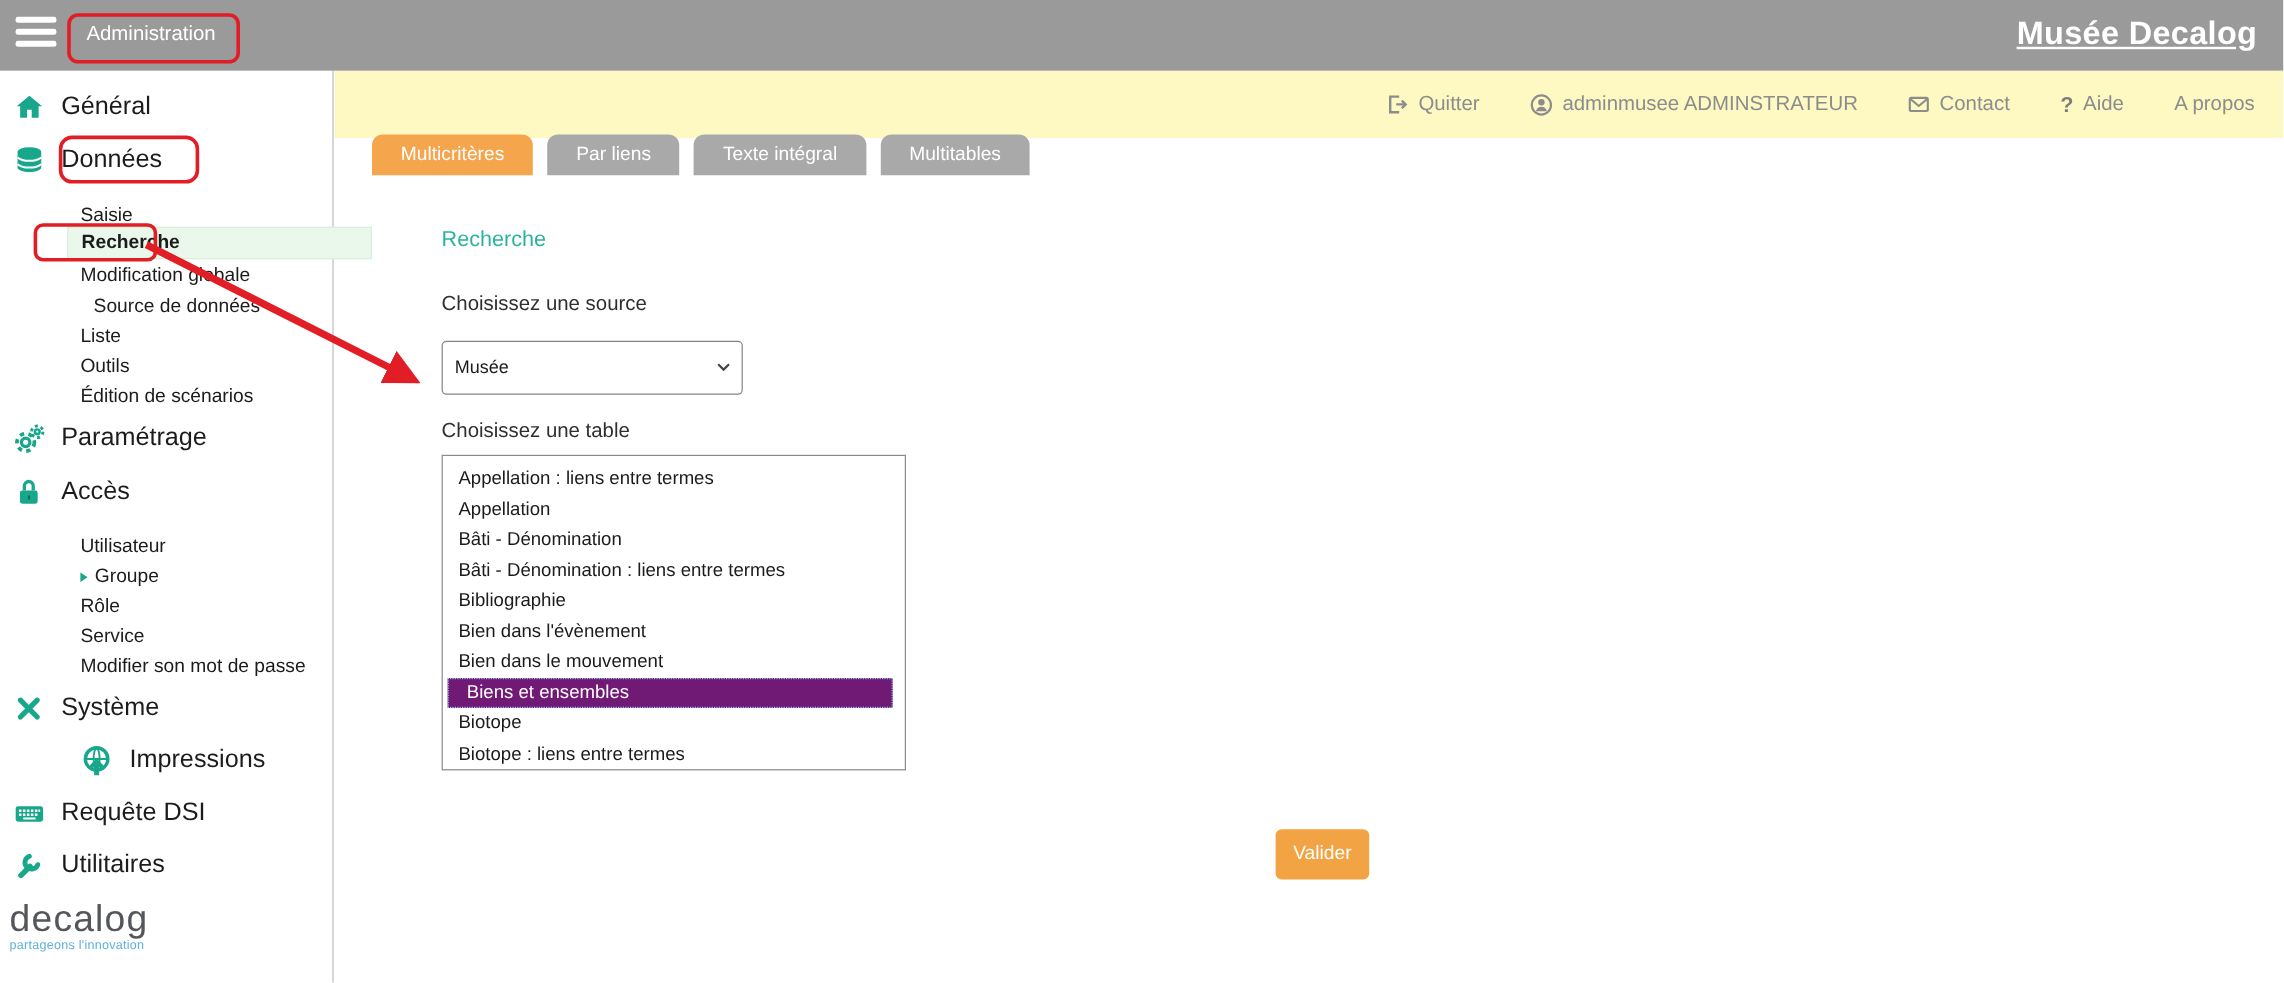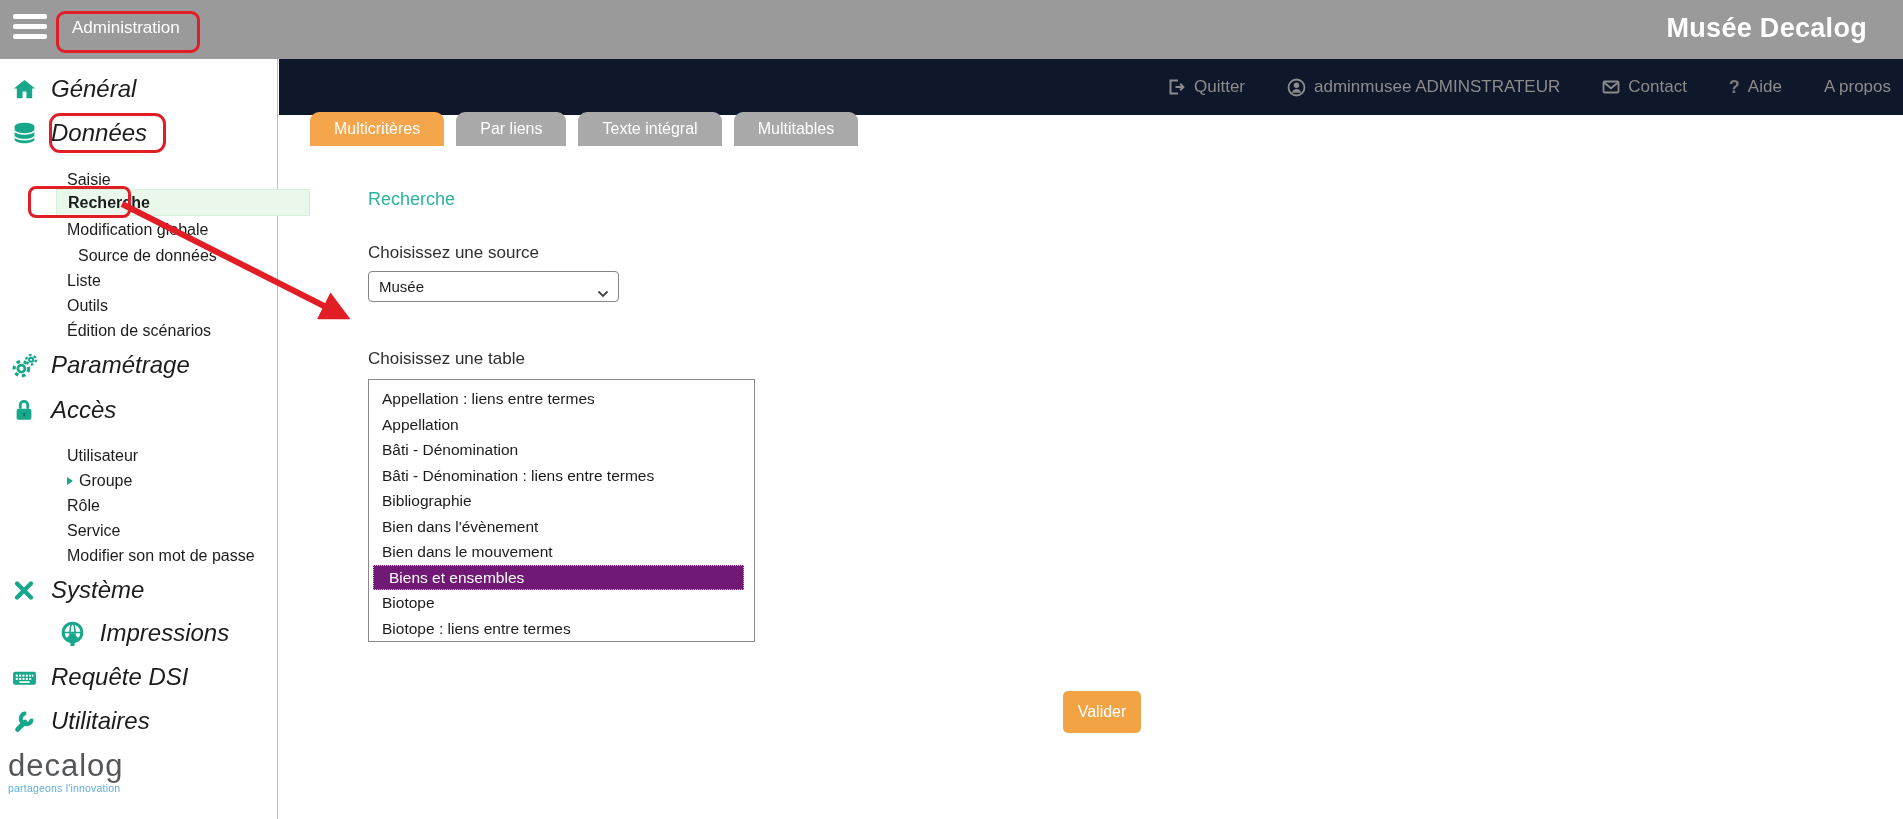--- a/index.html
+++ b/index.html
@@ -5,32 +5,32 @@
   * { margin:0; padding:0; box-sizing:border-box; }
   html,body { background:#fff; }
   body { font-family:"Liberation Sans", sans-serif; }
   .screen { position:relative; width:1903px; height:819px; background:#fff; overflow:hidden; }
 
   
   .topbar { position:absolute; left:0; top:0; width:1903px; height:59px; background:#9a9a9a; }
   .hamburger { position:absolute; left:13px; top:14px; width:34px; height:26px; cursor:pointer; }
   .hamburger span { display:block; width:34px; height:5px; background:#fff; border-radius:2px; margin-bottom:5px; }
   .app-label { position:absolute; left:72px; top:18px; color:#fff; font-size:17px; }
-  .brand { position:absolute; right:36px; top:13px; color:#fff; font-size:27px; font-weight:bold; letter-spacing:.3px; }
-
-  
-  .header-links { position:absolute; left:279px; top:59px; right:0; height:56px; display:flex; align-items:center; justify-content:flex-end; gap:42px; padding-right:12px; color:#8c8c8c; font-size:17px; background:#0f172a; }
+  .brand { position:absolute; right:22px; top:13px; color:#fff; font-size:27px; font-weight:bold; letter-spacing:.3px;text-decoration:underline; }
+
+  
+  .header-links { position:absolute; left:279px; top:59px; right:0; height:56px; display:flex; align-items:center; justify-content:flex-end; gap:42px; padding-right:24px; color:#8c8c8c; font-size:17px; background:#fef9c3; }
   .hlink { display:flex; align-items:center; gap:8px; cursor:pointer; white-space:nowrap; }
   .hlink svg { display:block; }
   .qmark { font-weight:bold; font-size:18px; color:#7d7d7d; }
 
   
   .sidebar { position:absolute; left:0; top:59px; width:278px; height:760px; background:#fff; border-right:1px solid #bdbdbd; }
   .srow { position:absolute; left:0; width:278px; display:flex; align-items:center; cursor:pointer; color:#1c1c1c; }
-  .section { height:44px; gap:13px; padding-left:10px; font-size:24px;font-style:italic; }
+  .section { height:44px; gap:13px; padding-left:10px; font-size:21px; }
   .section .ico { width:28px; height:28px; display:flex; align-items:center; justify-content:center; flex:0 0 28px; }
   .sub { height:25px; padding-left:35px; font-size:16px;margin-left:32px; }
   .sub-active { left:24px; width:254px; padding-left:11px; font-weight:bold; background:#e9f8eb; border:1px solid #d7f0da; height:27px; }
   .tri { width:0; height:0; border-left:6px solid #17a78a; border-top:4px solid transparent; border-bottom:4px solid transparent; margin-right:6px; }
   .logo { position:absolute; left:8px; top:692px; cursor:default; }
   .logo-word { font-size:31px; color:#54565a; letter-spacing:1px; line-height:30px; }
   .logo-tag { font-size:10.5px; color:#5fb0dc; margin-top:1px; letter-spacing:.2px; }
 
   
   .anno { position:absolute; border:3px solid #e11d26; border-radius:9px; pointer-events:none; }
@@ -39,21 +39,21 @@
   .anno-recherche { left:28px; top:186px; width:103px; height:32px; border-radius:8px; }
   .arrow-layer { position:absolute; left:0; top:0; width:1903px; height:819px; pointer-events:none; }
 
   
   .tabs { position:absolute; left:310px; top:112px; display:flex; gap:12px;text-align:right; }
   .tab { height:34px; line-height:34px; padding:0 24px; border-radius:9px 9px 0 0; background:#a9a9a9; color:#fff; font-size:16px; cursor:pointer; white-space:nowrap; }
   .tab.active { background:#f5a54b; }
 
   .main-heading { position:absolute; left:368px; top:189px; font-size:18px; color:#2cb3a0; }
   .field-label-1 { position:absolute; left:368px; top:243px; font-size:17px; color:#2f2f2f; }
-  .select { position:absolute; left:368px; top:271px; width:251px; height:31px; border:1px solid #848484; border-radius:4px; background:#fff; display:flex; align-items:center; padding-left:10px; font-size:15px; color:#1b1b1b; cursor:pointer; }
+  .select { position:absolute; left:368px; top:284px; width:251px; height:45px; border:1px solid #848484; border-radius:4px; background:#fff; display:flex; align-items:center; padding-left:10px; font-size:15px; color:#1b1b1b; cursor:pointer; }
   .select .chev { position:absolute; right:9px; top:12px; }
   .field-label-2 { position:absolute; left:368px; top:349px; font-size:17px; color:#2f2f2f; }
 
   .listbox { position:absolute; left:368px; top:379px; width:387px; height:263px; border:1px solid #8a8a8a; background:#fff; padding-top:6px; overflow:hidden; }
   .opt { height:25.5px; line-height:25.5px; padding-left:13px; font-size:15.5px; color:#1b1b1b; cursor:pointer; white-space:nowrap; }
   .opt.selected { margin-left:4px; width:calc(100% - 14px); padding-left:16px; background:#701a75; color:#fff; outline:1px dotted #9ecbf5; outline-offset:-1px; }
 
   .submit-btn { position:absolute; left:1063px; top:691px; width:78px; height:42px; background:#f2a444; border:none; border-radius:5px; color:#fff; font-size:16px; font-family:"Liberation Sans",sans-serif; cursor:pointer; }
 </style>
 </head>

